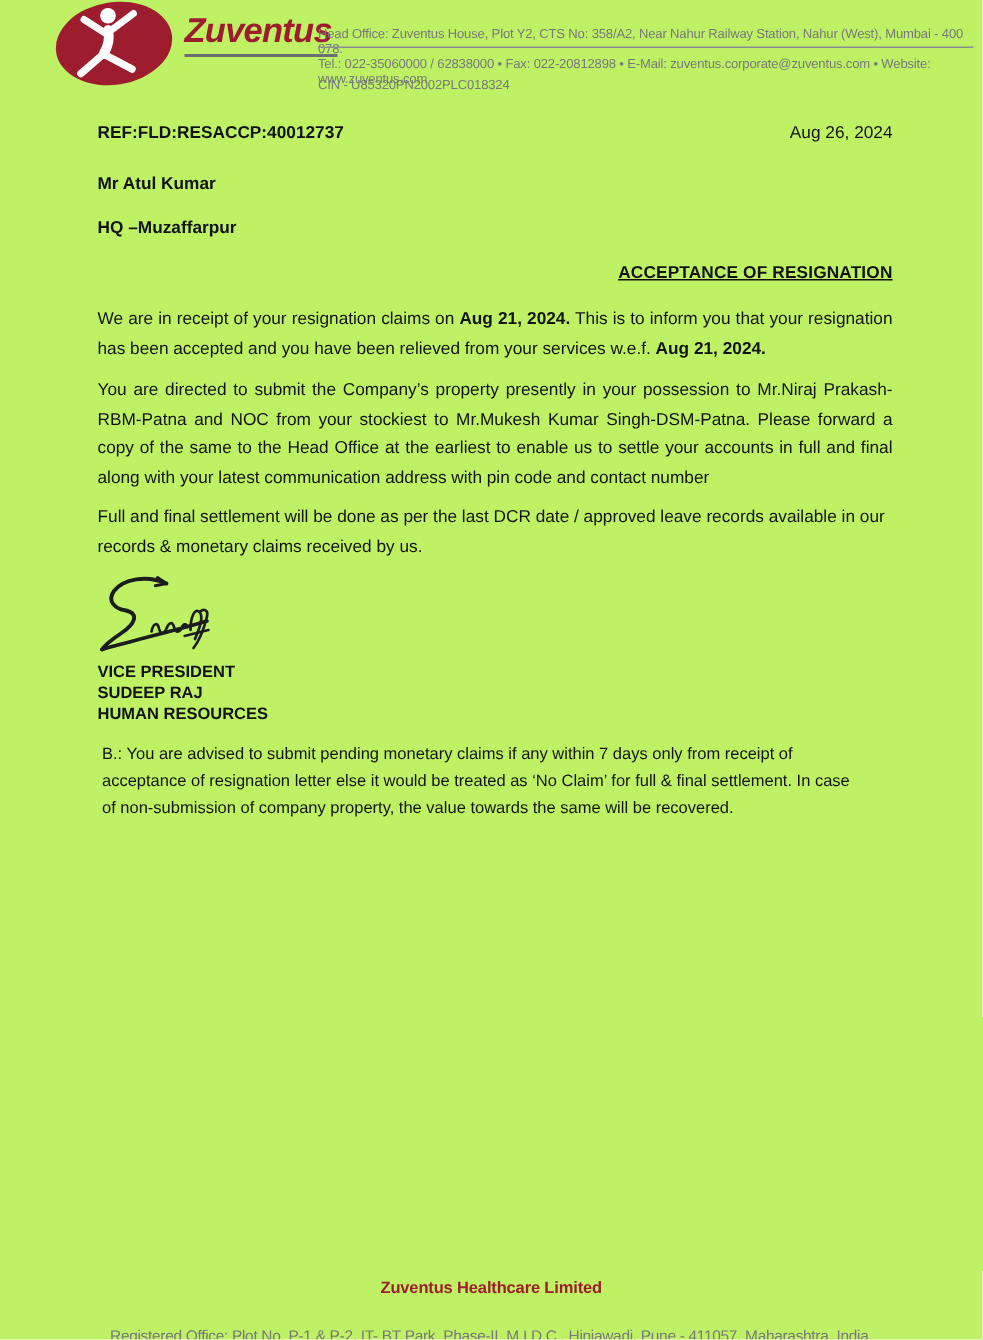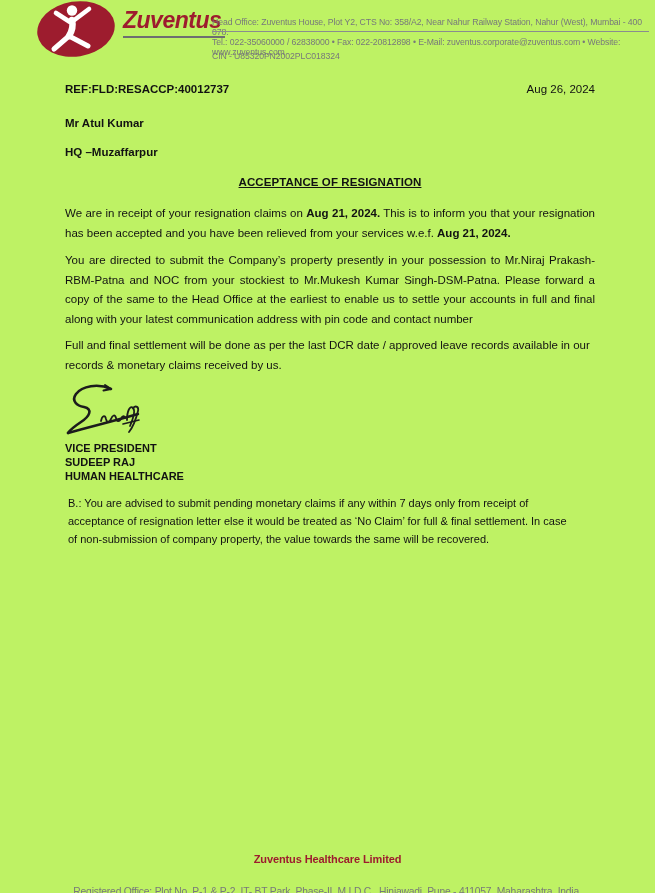--- a/index.html
+++ b/index.html
@@ -26,21 +26,21 @@
   .cin-line { position:absolute; left:212px; top:51px; width:440px; font-size:8.7px; color:#77787b; letter-spacing:-0.1px; }
 
   
   .letter { position:absolute; left:65px; top:82px; width:530px; font-size:11.5px; line-height:19.5px; }
   .ref-row { display:flex; justify-content:space-between; align-items:center; line-height:14px; }
   .ref { font-weight:bold; }
   .date { font-weight:normal; }
   .recipient-name { margin-top:21px; font-weight:bold; line-height:13px; }
   .recipient-address { margin-top:16px; font-weight:bold; line-height:13px; }
   .recipient-hq { margin-top:16px; font-weight:bold; line-height:13px; }
-  .subject-row { margin-top:16px; text-align:center; line-height:15px; }
+  .subject-row { margin-top:16px; text-align:right; line-height:15px; }
   .subject { font-weight:bold; text-decoration:underline; letter-spacing:0.1px; }
   .para { margin-top:8px; }
   .para.justify { text-align:justify; }
   .para.first { margin-top:14px; }
   b.inline { font-weight:bold; }
   .signoff { margin-top:4px; line-height:14px; }
   .signoff .company { font-weight:bold; }
   .signature-wrap { margin-top:7px; height:56px; }
   .signatory { margin-top:3px; font-weight:bold; font-size:11px; line-height:14px; }
   .note {
@@ -112,21 +112,21 @@
           <path d="M62 38 c0 -9 3 -15 6 -12 c3 3 0 11 -3 18" stroke-width="1.8"></path>
           <path d="M68 26 c3 -3 6 -1 5 3 c-2 8 -5 16 -9 21" stroke-width="1.8"></path>
           <path d="M58 42 l16 -4" stroke-width="1.6"></path>
         </g>
       </svg>
     </div>
 
     <div class="signatory">
       <div>VICE PRESIDENT</div>
       <div>SUDEEP RAJ</div>
-      <div>HUMAN HEALTHCARE</div>
+      <div>HUMAN RESOURCES</div>
     </div>
 
     <div class="note">B.: You are advised to submit pending monetary claims if any within 7 days only from receipt of acceptance of resignation letter else it would be treated as ‘No Claim’ for full &amp; final settlement. In case of non-submission of company property, the value towards the same will be recovered.</div>
   </div>
 
   <div class="footer">
     <div class="footer-company">Zuventus Healthcare Limited</div>
     <div class="footer-registered">Registered Office: Plot No. P-1 &amp; P-2, IT- BT Park, Phase-II, M.I.D.C., Hinjawadi, Pune - 411057, Maharashtra, India.</div>
     <div class="footer-contact">Tel.: +91 20 - 35070023, 35070000 • Fax: +91 20 3507 0060</div>
   </div>

